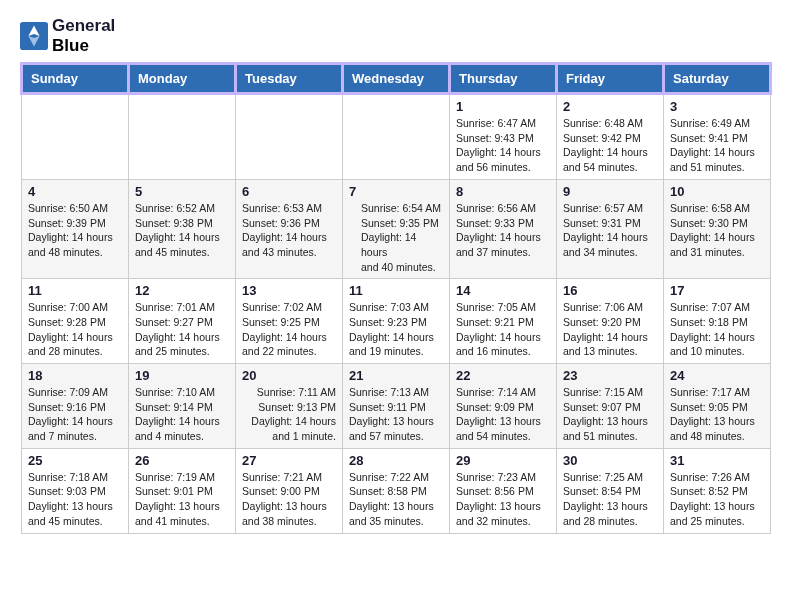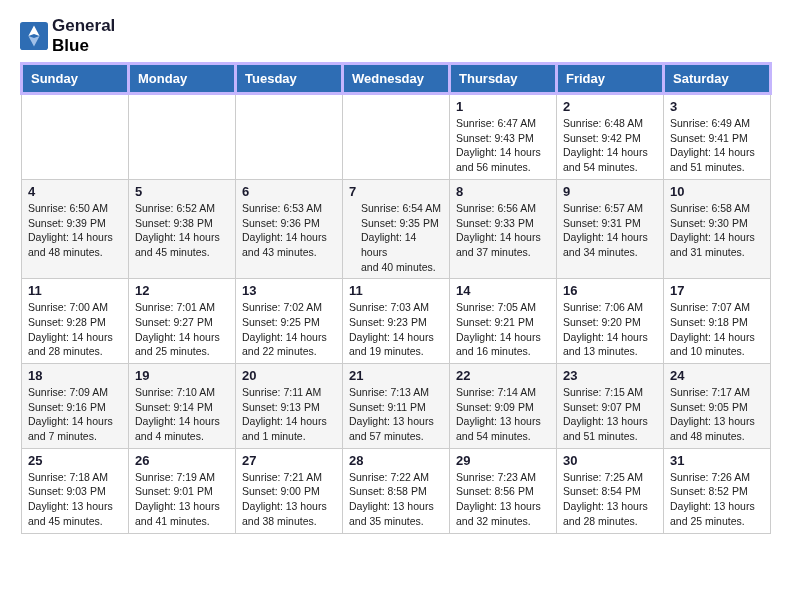--- a/index.html
+++ b/index.html
@@ -260,21 +260,21 @@
           </td>
           <td>
             <div class="day-number">19</div>
             <div class="day-detail" style="white-space: pre-line;">Sunrise: 7:10 AM
 Sunset: 9:14 PM
 Daylight: 14 hours
 and 4 minutes.</div>
           </td>
           <td>
             <div class="day-number">20</div>
-            <div class="day-detail" style="white-space: pre-line;">Sunrise: 7:11 AM
+            <div class="day-detail" style="white-space: pre-line; text-align: right;">Sunrise: 7:11 AM
 Sunset: 9:13 PM
 Daylight: 14 hours
 and 1 minute.</div>
           </td>
           <td>
             <div class="day-number">21</div>
             <div class="day-detail" style="white-space: pre-line;">Sunrise: 7:13 AM
 Sunset: 9:11 PM
 Daylight: 13 hours
 and 57 minutes.</div>

